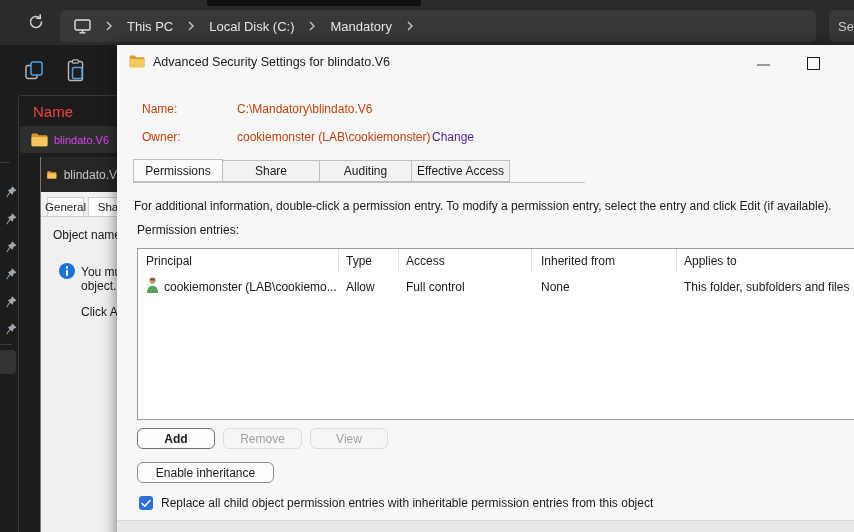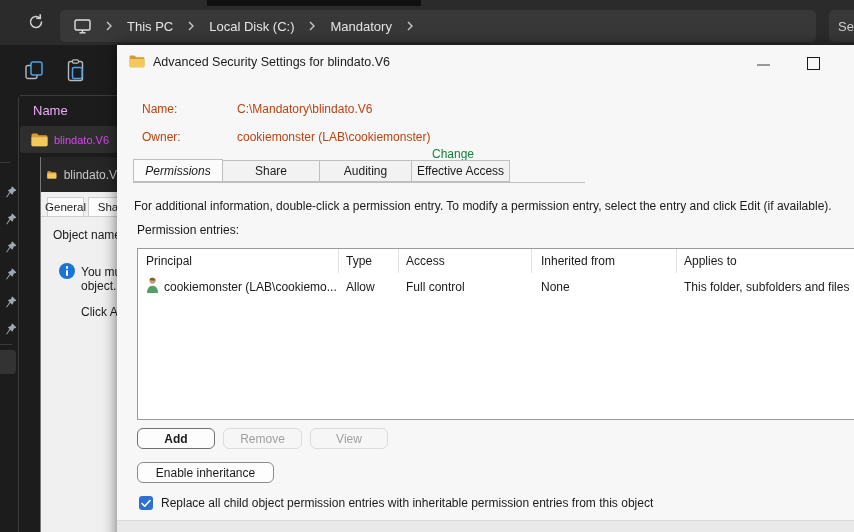--- a/index.html
+++ b/index.html
@@ -15,21 +15,21 @@
   .crumb{color:#e6e6e6;font-size:13px;margin:0 10px;cursor:default;}
   .chev{display:inline-flex;margin:0 4px;}
   .search-text{color:#cfcfcf;font-size:13px;}
 
   
   .v-div{left:18px;top:97px;width:1px;height:435px;background:#3a3a3a;}
   .h-div{left:20px;top:95px;width:97px;height:1px;background:#3a3a3a;}
   .rail-div1{left:0;top:162px;width:10px;height:1px;background:#3a3a3a;}
   .rail-div2{left:0;top:344px;width:12px;height:1px;background:#3a3a3a;}
   .rail-block{left:0;top:350px;width:16px;height:24px;background:#333;border-radius:0 4px 4px 0;}
-  .name-header{left:33px;top:103px;font-size:13px;color:#f0abfc;}
+  .name-header{left:33px;top:103px;font-size:15px;color:#ef4444;}
   .file-row{left:20px;top:126px;width:97px;height:27px;background:#2e2e2e;border-radius:3px;display:flex;align-items:center;padding-left:11px;}
   .file-row .lbl{color:#d946ef;font-size:11px;margin-left:6px;white-space:nowrap;}
   .pin{left:4px;width:13px;height:13px;}
 
   
   .props{left:40px;top:157px;width:77px;height:375px;border-left:1px solid #787878;background:#f0f0f0;}
   .props-title{position:absolute;left:0;top:0;width:100%;height:35px;background:#262626;display:flex;align-items:center;padding-left:6px;}
   .props-title .t{color:#c8c8c8;font-size:12px;margin-left:7px;white-space:nowrap;}
   .props-tab{position:absolute;top:40px;height:19px;background:#fcfcfc;border:1px solid #cfcfcf;border-bottom:none;
              font-size:11.5px;color:#1a1a1a;display:flex;align-items:center;justify-content:center;}
@@ -39,26 +39,26 @@
   .info-ic i{position:absolute;left:7px;top:3px;width:2px;height:3px;background:#fff;border-radius:1px;}
   .info-ic b{position:absolute;left:7px;top:7px;width:2px;height:6px;background:#fff;border-radius:1px;}
 
   
   .assd{left:117px;top:45px;width:758px;height:500px;background:#f7f7f7;box-shadow:0 0 14px rgba(0,0,0,.55);}
   .assd-title{position:absolute;left:0;top:0;width:100%;height:33px;display:flex;align-items:center;padding-left:12px;}
   .assd-title .t{color:#1a1a1a;font-size:12.5px;margin-left:8px;}
   .cap-min{position:absolute;left:640px;top:19px;width:13px;height:2px;background:#9a9a9a;}
   .cap-max{position:absolute;left:690px;top:12px;width:13px;height:13px;border:1.5px solid #1a1a1a;background:transparent;}
   .fld{position:absolute;font-size:12px;color:#c2410c;white-space:nowrap;}
-  .link{color:#15803d;cursor:pointer;margin-top:17px;}
+  .link{color:#4c1d95;cursor:pointer;}
   .tabs{position:absolute;left:16px;top:115px;display:flex;}
   .tab{height:22px;border:1px solid #bfbfbf;border-left:none;background:#f2f2f2;font-size:12px;color:#1a1a1a;
        display:flex;align-items:center;justify-content:center;position:relative;}
   .tab:first-child{border-left:1px solid #bfbfbf;}
-  .tab.active{background:#fbfbfb;height:23px;margin-top:-1px;z-index:2;border-left:1px solid #bfbfbf;font-style:italic;}
+  .tab.active{background:#fbfbfb;height:23px;margin-top:-1px;z-index:2;border-left:1px solid #bfbfbf;}
   .tabline{position:absolute;left:16px;top:137px;width:452px;height:1px;background:#bfbfbf;}
   .assd-desc{position:absolute;left:17px;top:154px;width:739px;font-size:12px;color:#1a1a1a;white-space:nowrap;overflow:hidden;}
   .entries-lbl{position:absolute;left:20px;top:178px;font-size:12px;color:#1a1a1a;}
   .ptable{position:absolute;left:20px;top:203px;width:745px;height:172px;background:#fff;border:1px solid #9a9a9a;}
   .colsep{position:absolute;top:0;width:1px;height:24px;background:#e0e0e0;}
   .th{position:absolute;top:5px;font-size:12px;color:#1a1a1a;white-space:nowrap;}
   .td{position:absolute;top:31px;font-size:12px;color:#1a1a1a;white-space:nowrap;}
   .btn{position:absolute;height:21px;border-radius:6px;font-size:12px;display:flex;align-items:center;justify-content:center;cursor:pointer;}
   .btn.on{background:#fdfdfd;border:1px solid #707070;color:#1a1a1a;font-weight:bold;}
   .btn.off{background:#f6f6f6;border:1px solid #dcdcdc;color:#a0a0a0;cursor:default;}

